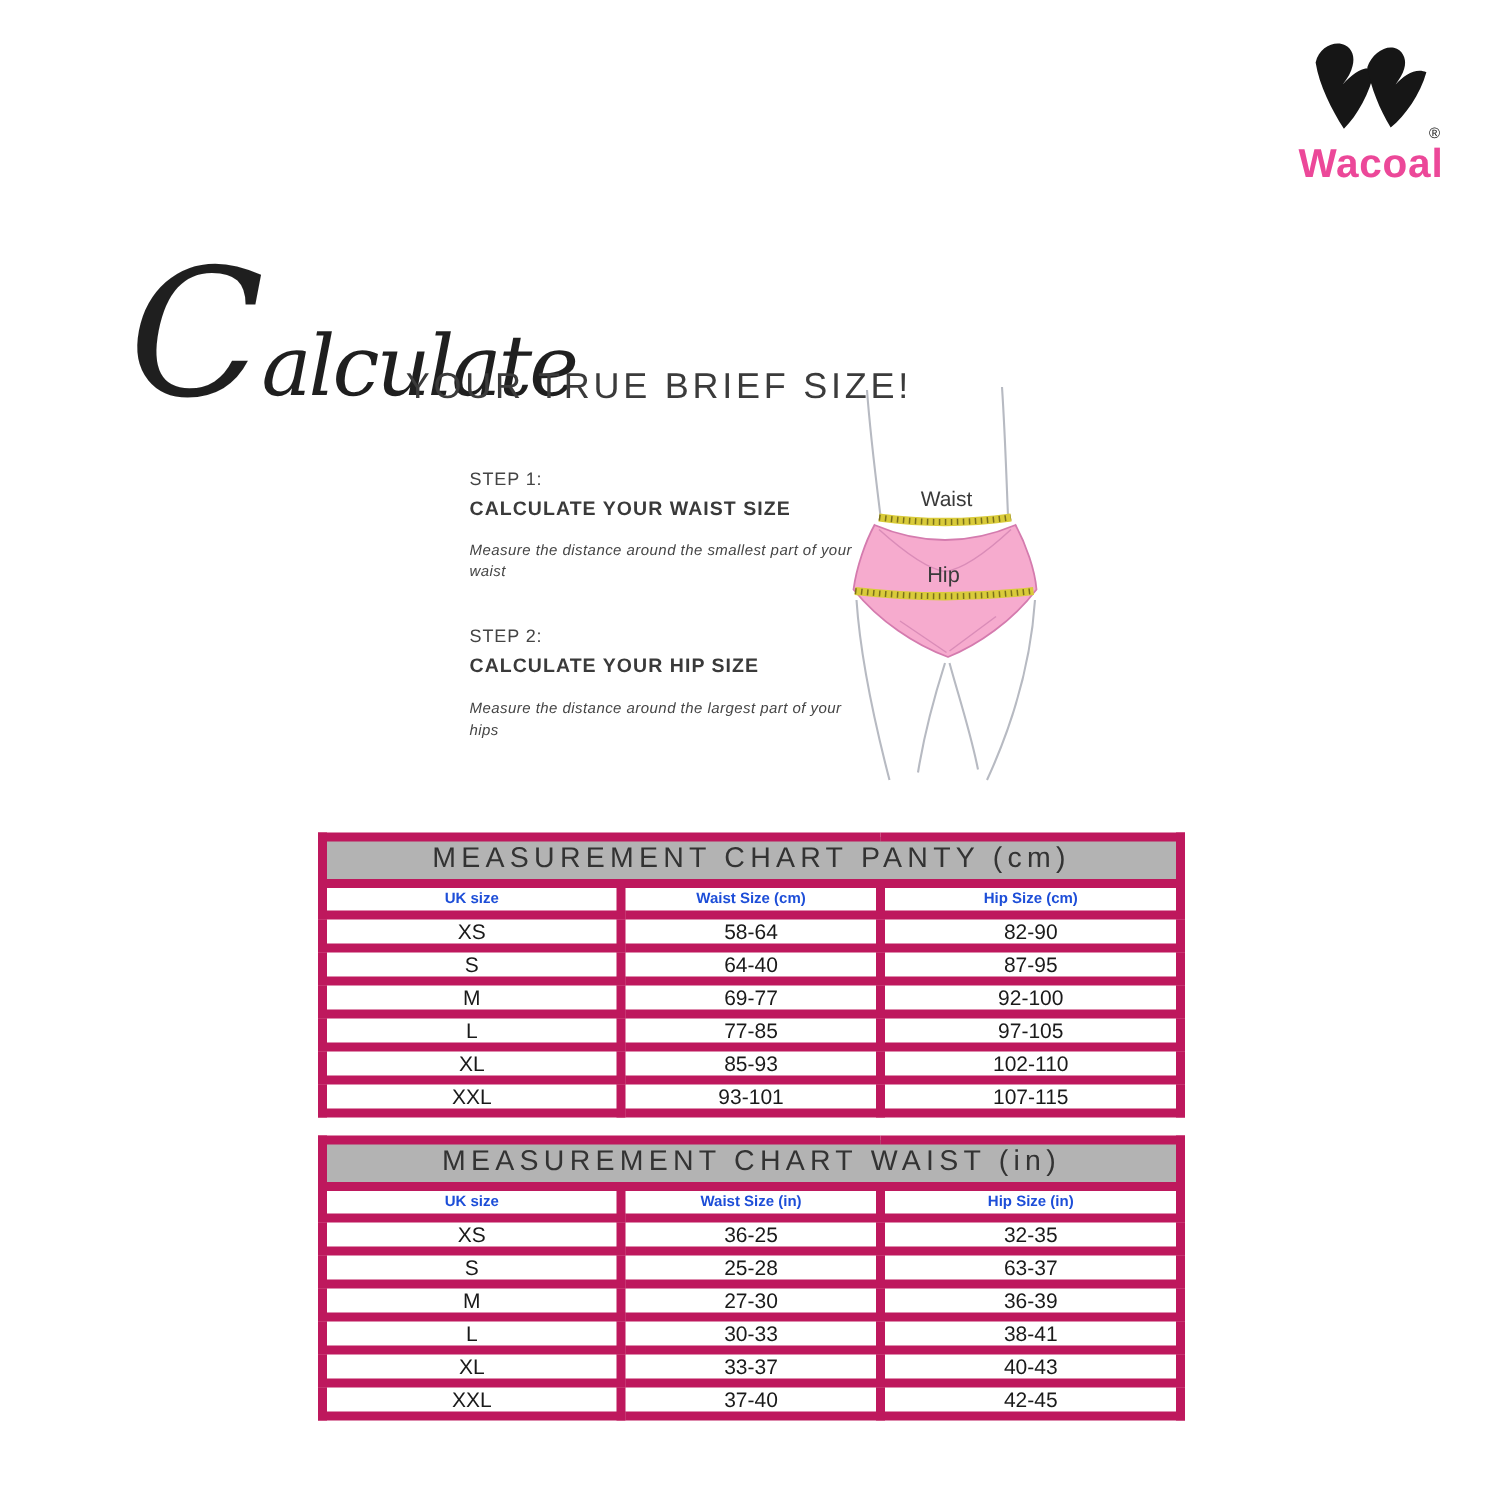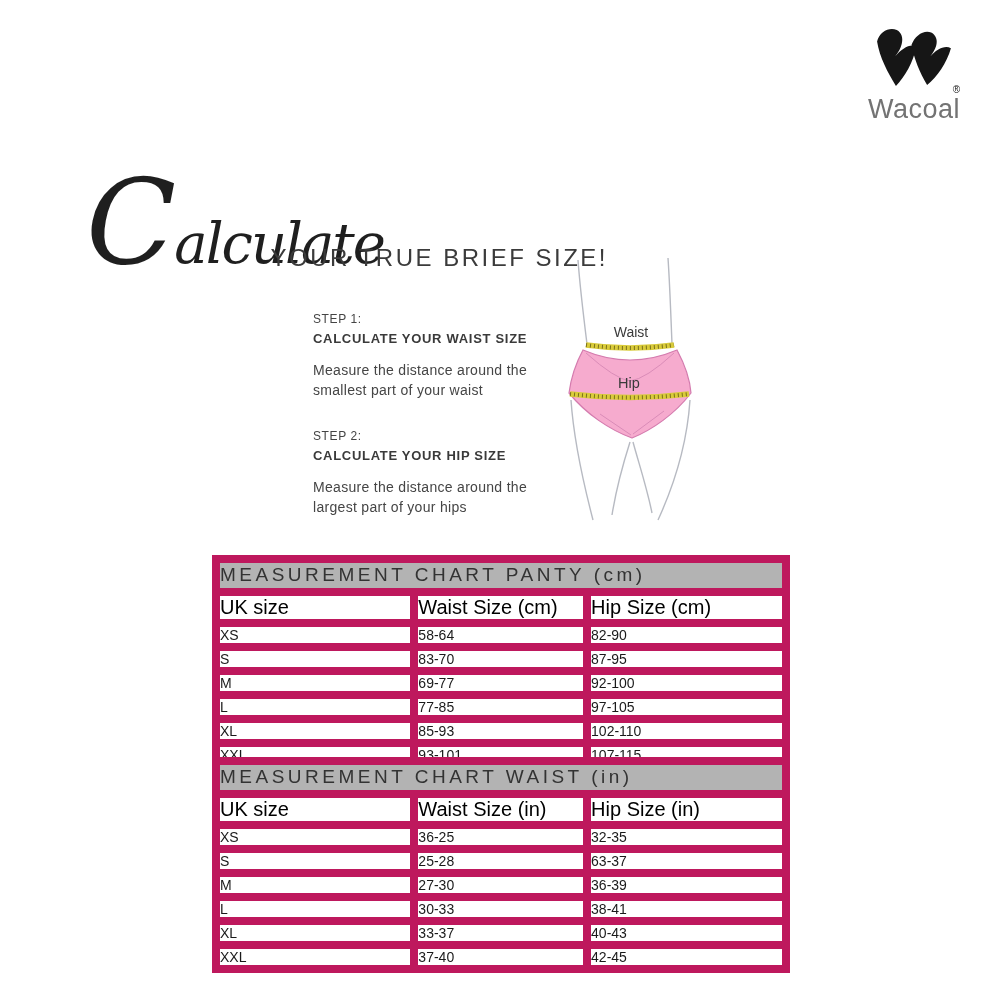--- a/index.html
+++ b/index.html
@@ -6,58 +6,58 @@
   html,body { background:#ffffff; }
   .page {
     position:relative; width:1000px; height:1000px; background:#ffffff;
     font-family:"Liberation Sans", sans-serif; color:#3b3b3b; overflow:hidden;
   }
 
   
   .logo { position:absolute; left:856px; top:26px; width:116px; text-align:center; }
   .logo-mark { width:88px; height:64px; display:block; margin:0 auto; }
   .logo-reg { position:absolute; right:12px; top:58px; font-size:10px; color:#161616; }
-  .logo-word { margin-top:4px; font-size:27px; font-weight:400; letter-spacing:0.5px; color:#737373; }
+  .logo-word { margin-top:4px; font-size:27px; font-weight:700; letter-spacing:0.5px; color:#ec4899; }
 
   
   .script-title {
     position:absolute; left:86px; top:152px; width:420px;
     font-family:"DejaVu Serif", serif; font-style:italic; font-weight:400;
     font-size:56px; color:#1f1f1f; letter-spacing:-2px; line-height:1.2;
   }
   .script-title::first-letter { font-size:118px; }
   .subtitle {
     position:absolute; left:188px; top:244px; width:420px;
     font-size:24px; letter-spacing:2.5px; color:#3b3b3b; white-space:nowrap;text-align:right;
   }
 
   
   .steps { position:absolute; left:313px; top:312px; width:262px; }
   .step { margin-bottom:28px; }
   .step-label { font-size:12px; letter-spacing:0.6px; color:#444; margin-bottom:5px; }
   .step-title { font-size:13px; font-weight:700; letter-spacing:0.7px; color:#3a3a3a; margin-bottom:15px; }
-  .step-desc { font-size:14px; line-height:1.42; letter-spacing:0.3px; color:#454545; }
+  .step-desc { font-size:10px; line-height:1.42; letter-spacing:0.3px; color:#454545;font-style:italic; }
 
   
   .figure { position:absolute; left:540px; top:258px; width:200px; height:270px; }
 
   
   .chart-table {
     position:absolute; left:212px; width:578px;
     border-collapse:collapse; table-layout:fixed;
     font-family:"Liberation Sans", sans-serif;
   }
   .chart-table.cm { top:555px; }
   .chart-table.in { top:757px; }
-  .chart-table th, .chart-table td { border:8px solid #be185d; text-align:left; vertical-align:middle; }
+  .chart-table th, .chart-table td { border:6px solid #be185d; text-align:center; vertical-align:middle; }
   .chart-table .title-cell {
     background:#b3b3b3; color:#333333; font-weight:400;
     font-size:19px; letter-spacing:3.5px; height:26px; padding:1px 0 2px;
   }
-  .chart-table thead th { font-size:20px; font-weight:400; color:#000000; height:21px; padding:0; }
+  .chart-table thead th { font-size:10px; font-weight:700; color:#1d4ed8; height:21px; padding:0; }
   .chart-table tbody td { font-size:14px; color:#1a1a1a; height:20px; padding:0; }
 </style>
 </head>
 <body>
 
 <div class="page">
 
   <div class="logo">
     <svg class="logo-mark" viewBox="0 0 100 78" xmlns="http://www.w3.org/2000/svg">
       <g fill="#161616">
@@ -136,21 +136,21 @@
       </tr>
     </thead>
     <tbody>
         <tr>
           <td>XS</td>
           <td>58-64</td>
           <td>82-90</td>
         </tr>
         <tr>
           <td>S</td>
-          <td>83-70</td>
+          <td>64-40</td>
           <td>87-95</td>
         </tr>
         <tr>
           <td>M</td>
           <td>69-77</td>
           <td>92-100</td>
         </tr>
         <tr>
           <td>L</td>
           <td>77-85</td>

